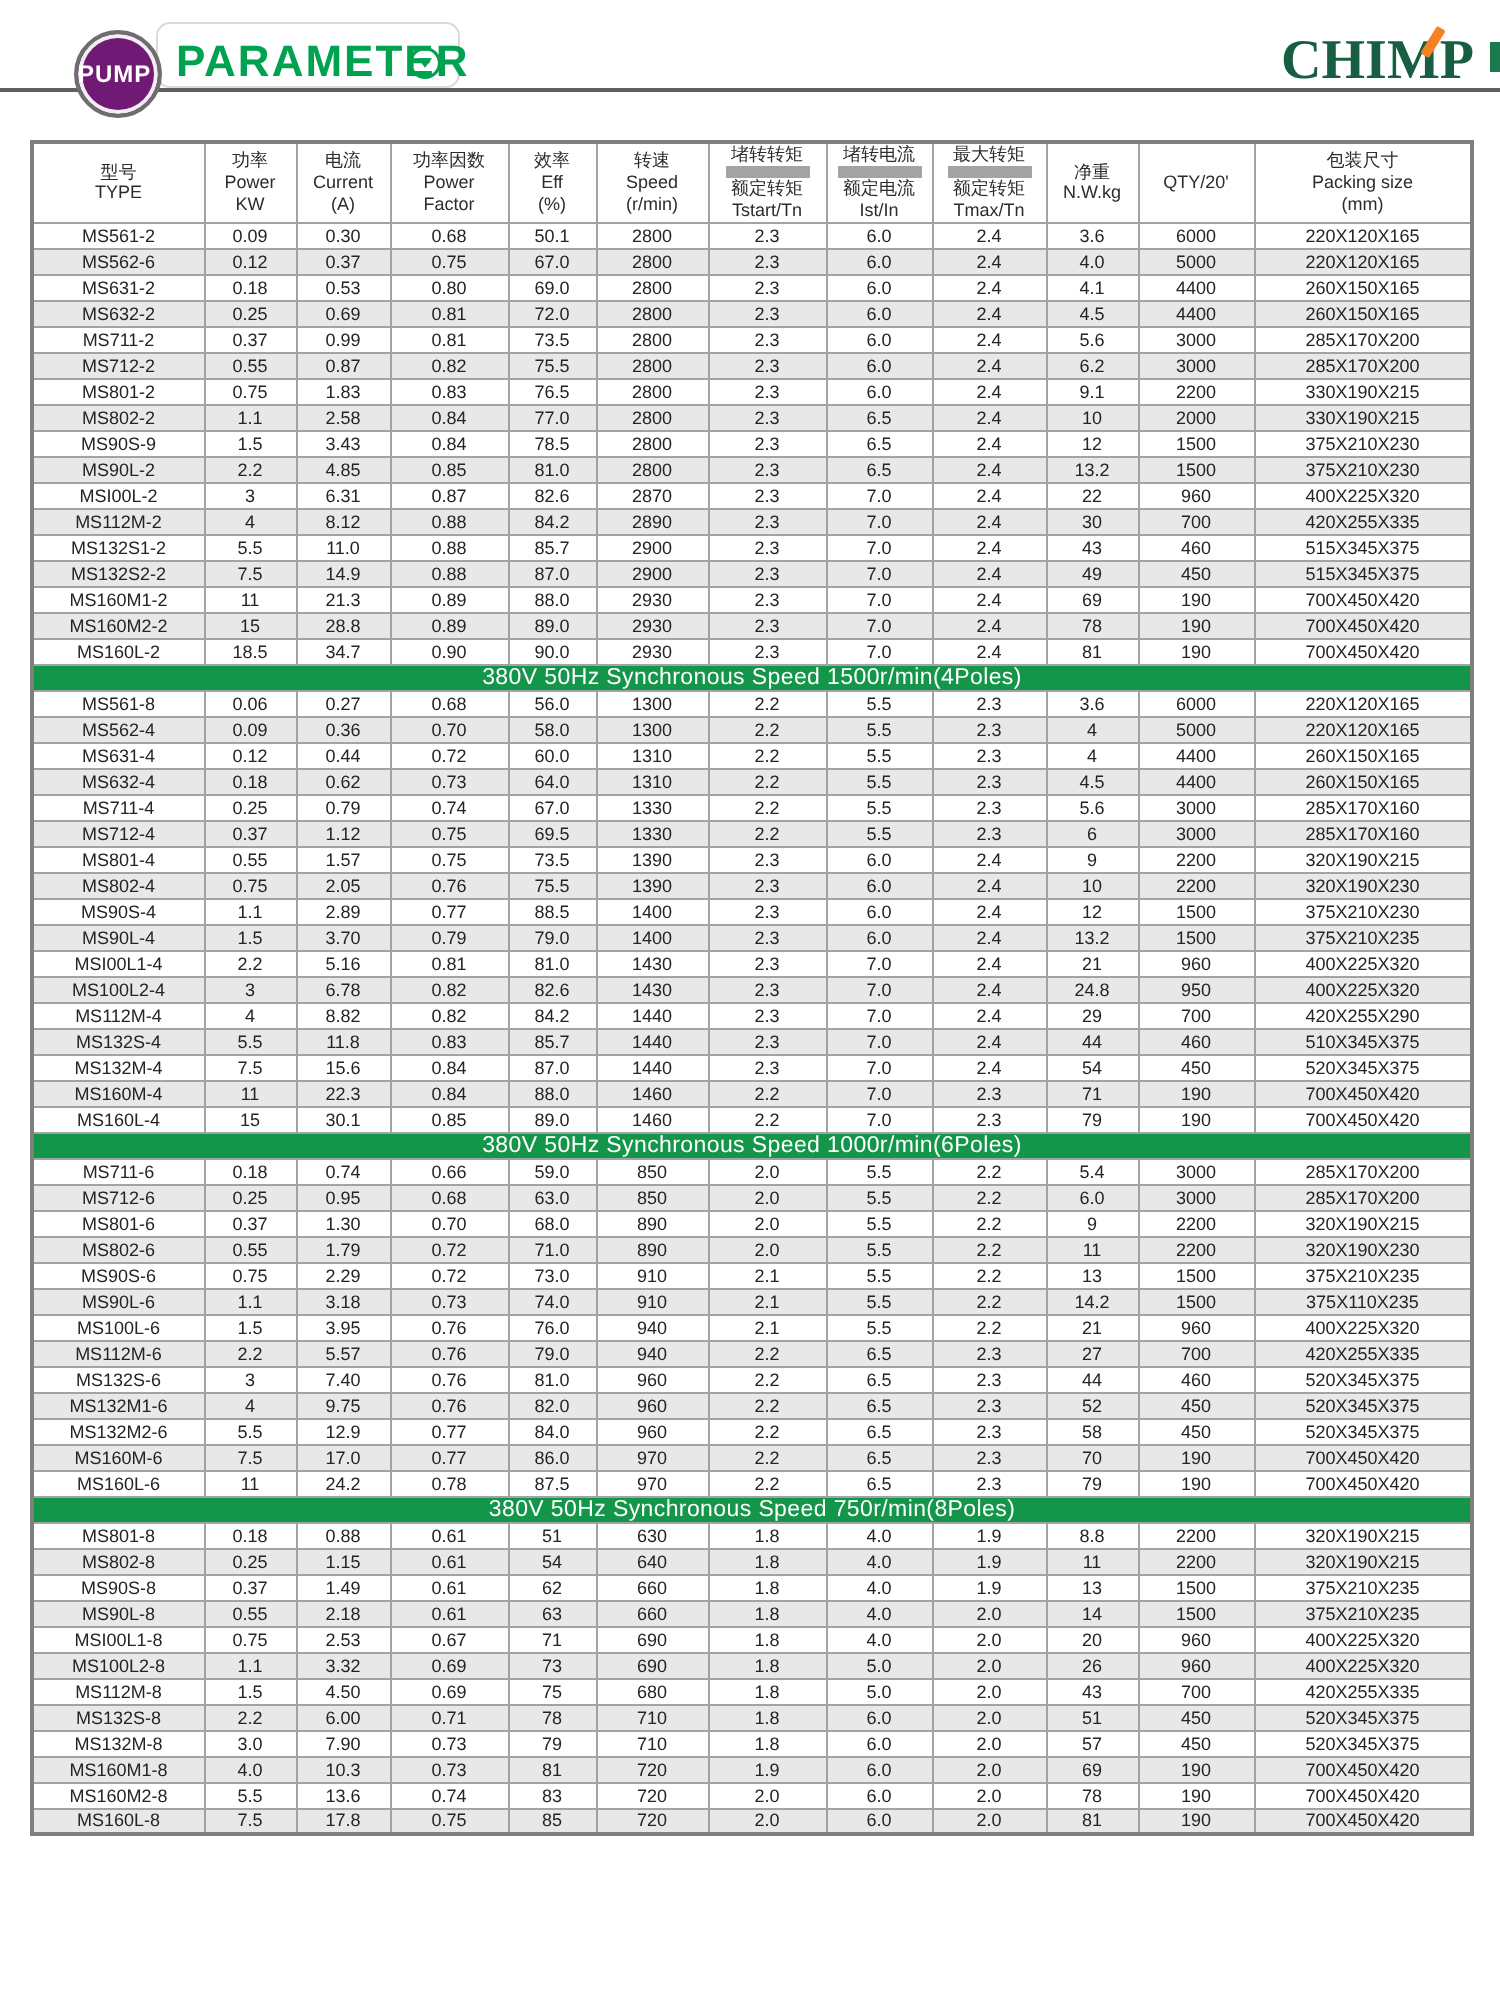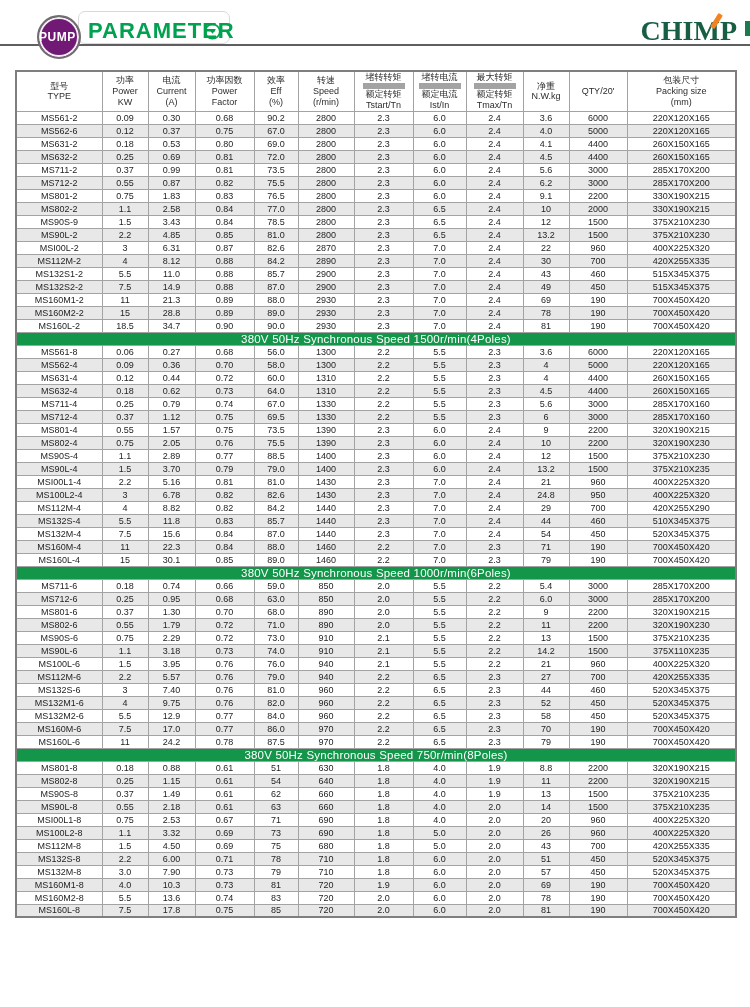--- a/index.html
+++ b/index.html
@@ -165,21 +165,21 @@
             <div>(mm)</div>
           </th>
         </tr>
       </thead>
     <tbody>
         <tr>
           <td>MS561-2</td>
           <td>0.09</td>
           <td>0.30</td>
           <td>0.68</td>
-          <td>90.2</td>
+          <td>50.1</td>
           <td>2800</td>
           <td>2.3</td>
           <td>6.0</td>
           <td>2.4</td>
           <td>3.6</td>
           <td>6000</td>
           <td>220X120X165</td>
         </tr>
         <tr class="alt">
           <td>MS562-6</td>

